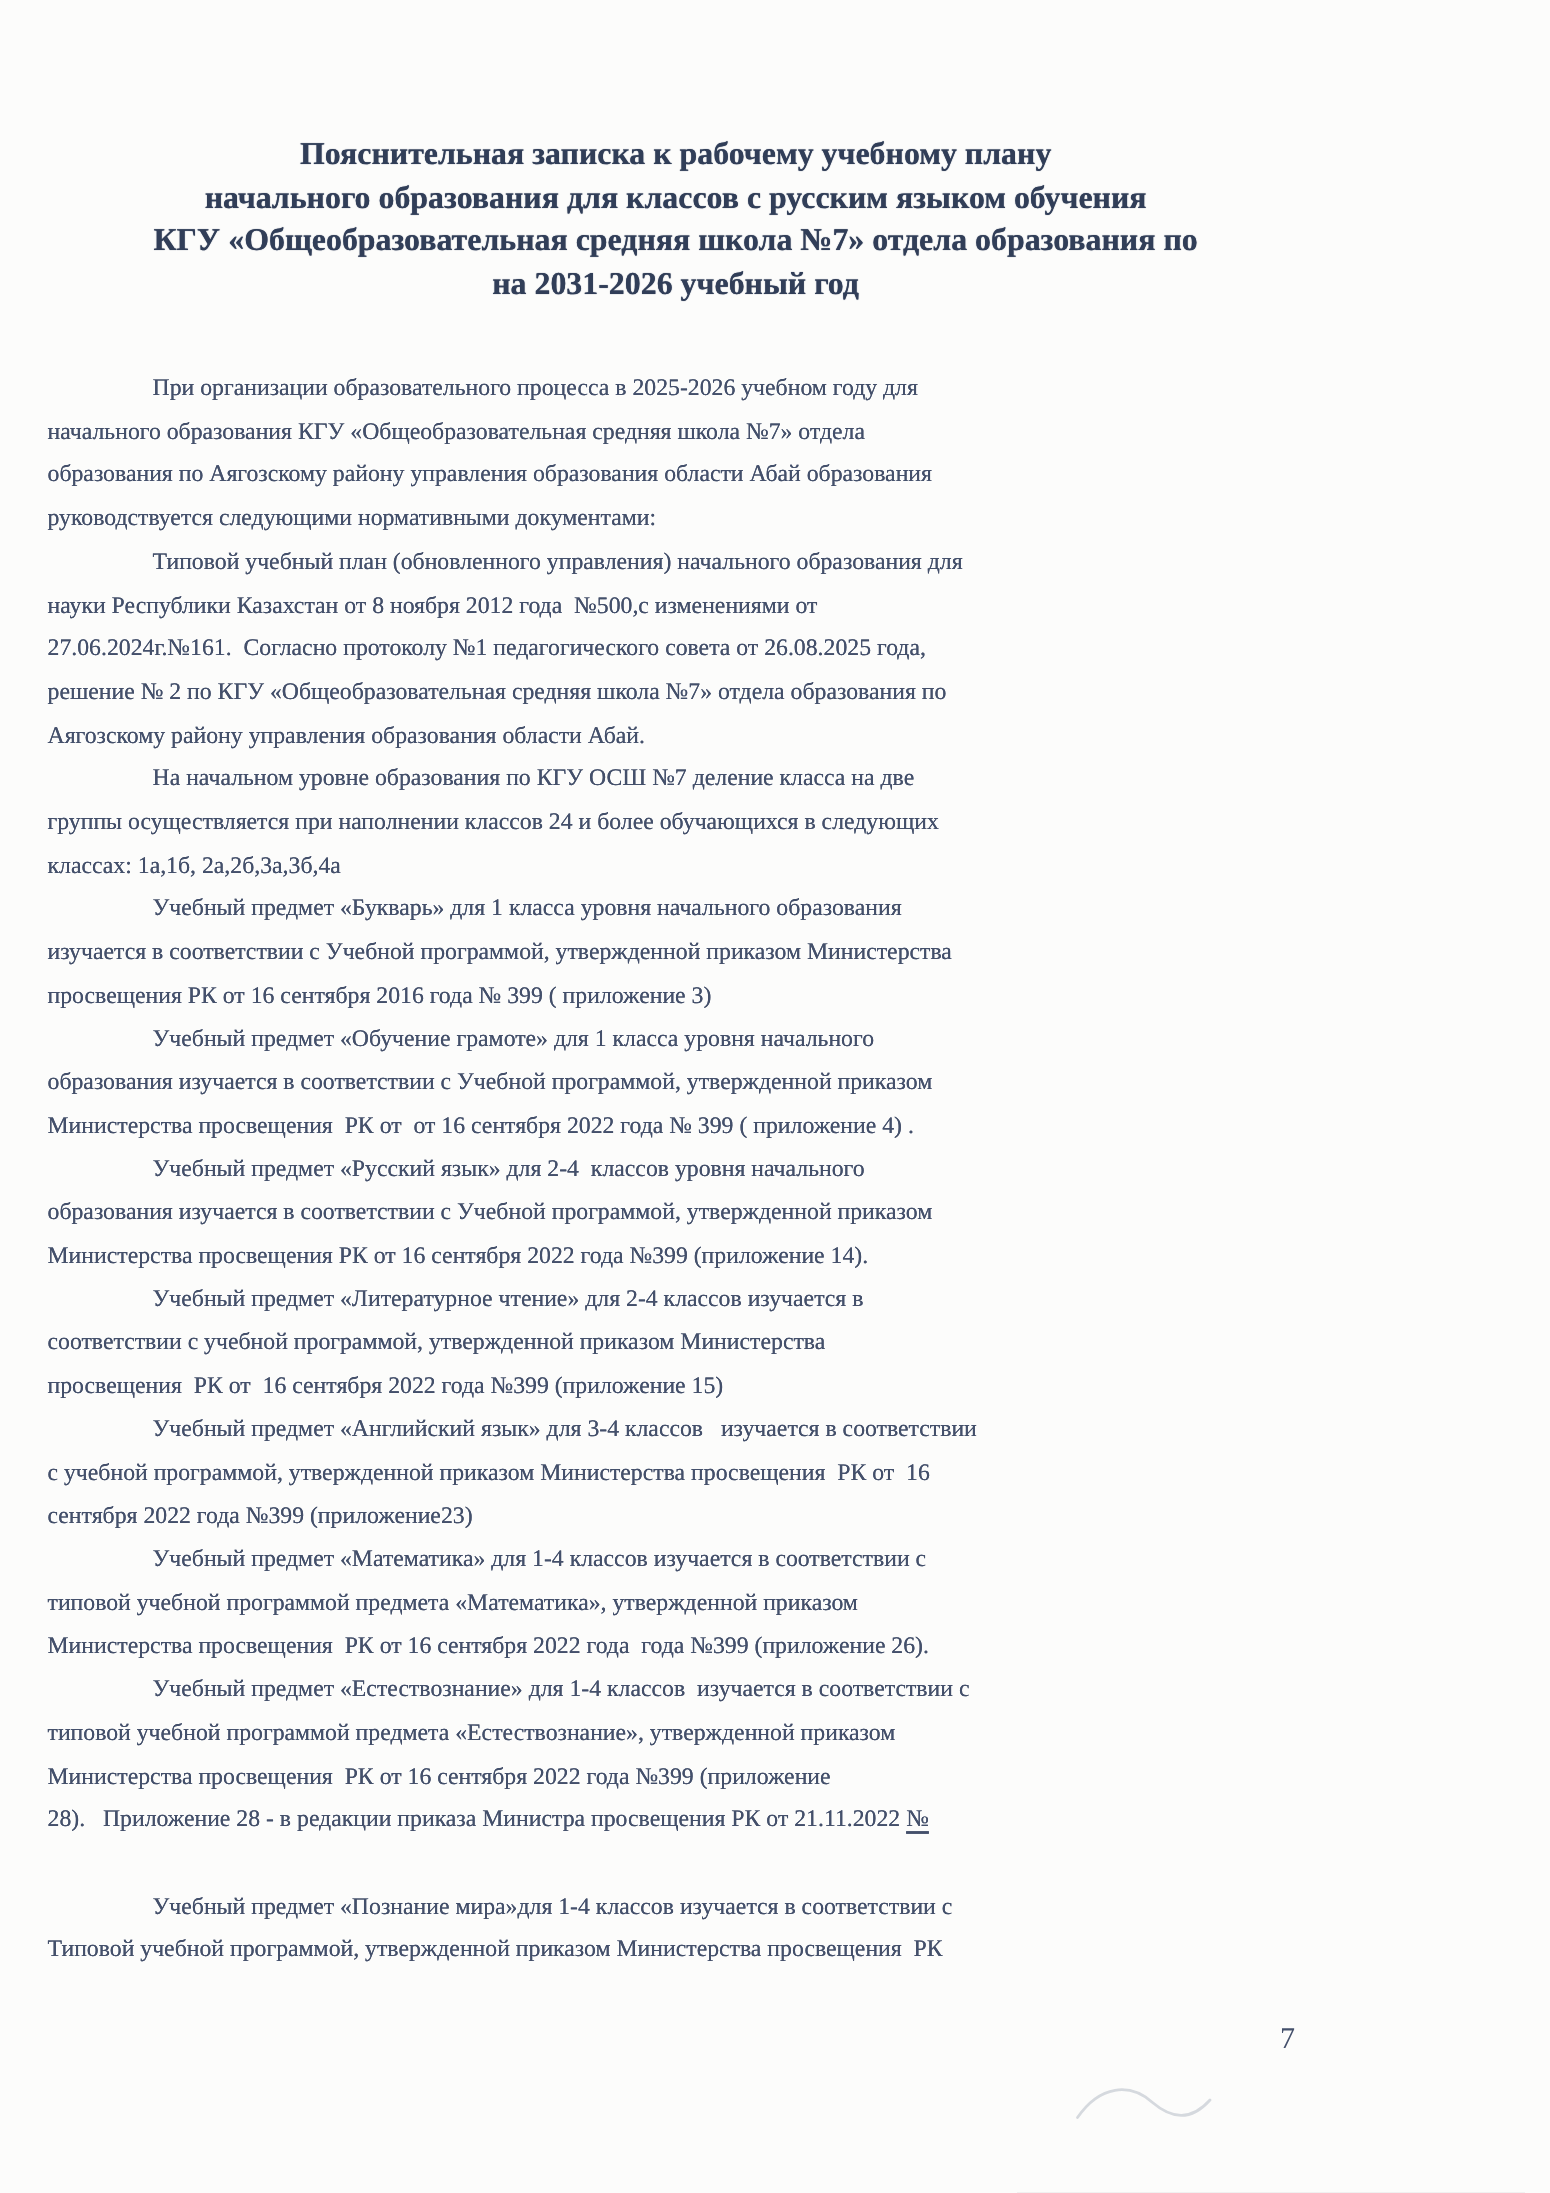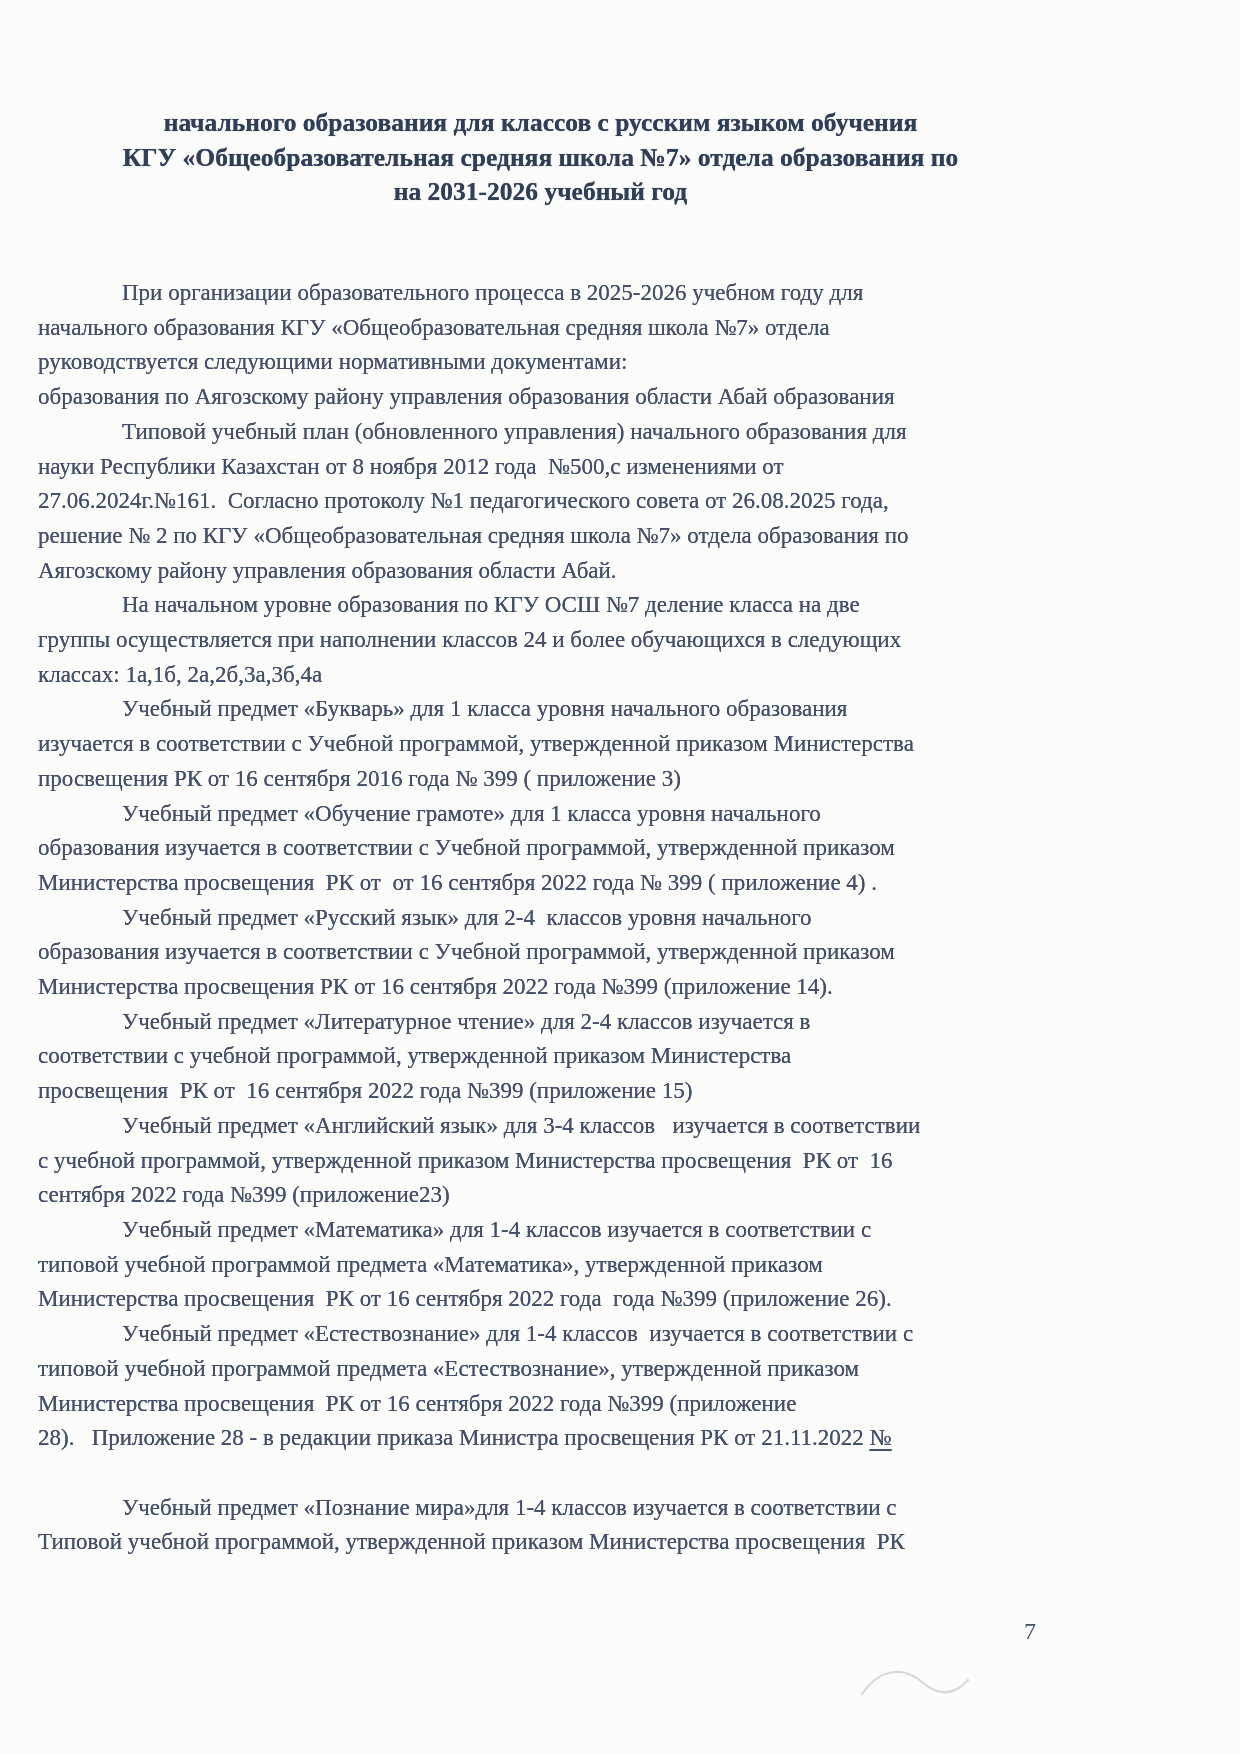--- a/index.html
+++ b/index.html
@@ -27,23 +27,23 @@
     text-align: center;
     font-weight: bold;
     font-size: 25.5px;
     line-height: 34.5px;
     color: var(--title-text);
     text-shadow: 0 0 0.7px currentColor;
   }
   .body-block {
     position: absolute;
     left: 38px;
-    top: 276px;
+    top: 294px;
     width: 1090px;
-    font-size: 23px;
+    font-size: 19px;
     line-height: 34.7px;
     color: var(--body-text);
     text-shadow: 0 0 0.5px currentColor;
   }
   .line { white-space: pre; }
   .line.indent { text-indent: 84px; }
   .line.blank { min-height: 34.7px; }
   .u { text-decoration: underline; text-underline-offset: 4px; text-decoration-thickness: 1.5px; }
   .page-number {
     position: absolute;
@@ -58,30 +58,31 @@
     top: 1652px;
     opacity: 0.55;
   }
 </style>
 </head>
 <body>
 
 <div class="page">
 
   <div class="title-block">
+      <div class="title-line">Пояснительная записка к рабочему учебному плану</div>
       <div class="title-line">начального образования для классов с русским языком обучения</div>
       <div class="title-line">КГУ «Общеобразовательная средняя школа №7» отдела образования по</div>
       <div class="title-line">на 2031-2026 учебный год</div>
     </div>
 
   <div class="body-block">
       <div class="line indent"><span>При организации образовательного процесса в 2025-2026 учебном году для</span></div>
       <div class="line"><span>начального образования КГУ «Общеобразовательная средняя школа №7» отдела</span></div>
+      <div class="line"><span>образования по Аягозскому району управления образования области Абай образования</span></div>
       <div class="line"><span>руководствуется следующими нормативными документами:</span></div>
-      <div class="line"><span>образования по Аягозскому району управления образования области Абай образования</span></div>
       <div class="line indent"><span>Типовой учебный план (обновленного управления) начального образования для</span></div>
       <div class="line"><span>науки Республики Казахстан от 8 ноября 2012 года  №500,с изменениями от</span></div>
       <div class="line"><span>27.06.2024г.№161.  Согласно протоколу №1 педагогического совета от 26.08.2025 года,</span></div>
       <div class="line"><span>решение № 2 по КГУ «Общеобразовательная средняя школа №7» отдела образования по</span></div>
       <div class="line"><span>Аягозскому району управления образования области Абай.</span></div>
       <div class="line indent"><span>На начальном уровне образования по КГУ ОСШ №7 деление класса на две</span></div>
       <div class="line"><span>группы осуществляется при наполнении классов 24 и более обучающихся в следующих</span></div>
       <div class="line"><span>классах: 1а,1б, 2а,2б,3а,3б,4а</span></div>
       <div class="line indent"><span>Учебный предмет «Букварь» для 1 класса уровня начального образования</span></div>
       <div class="line"><span>изучается в соответствии с Учебной программой, утвержденной приказом Министерства</span></div>

